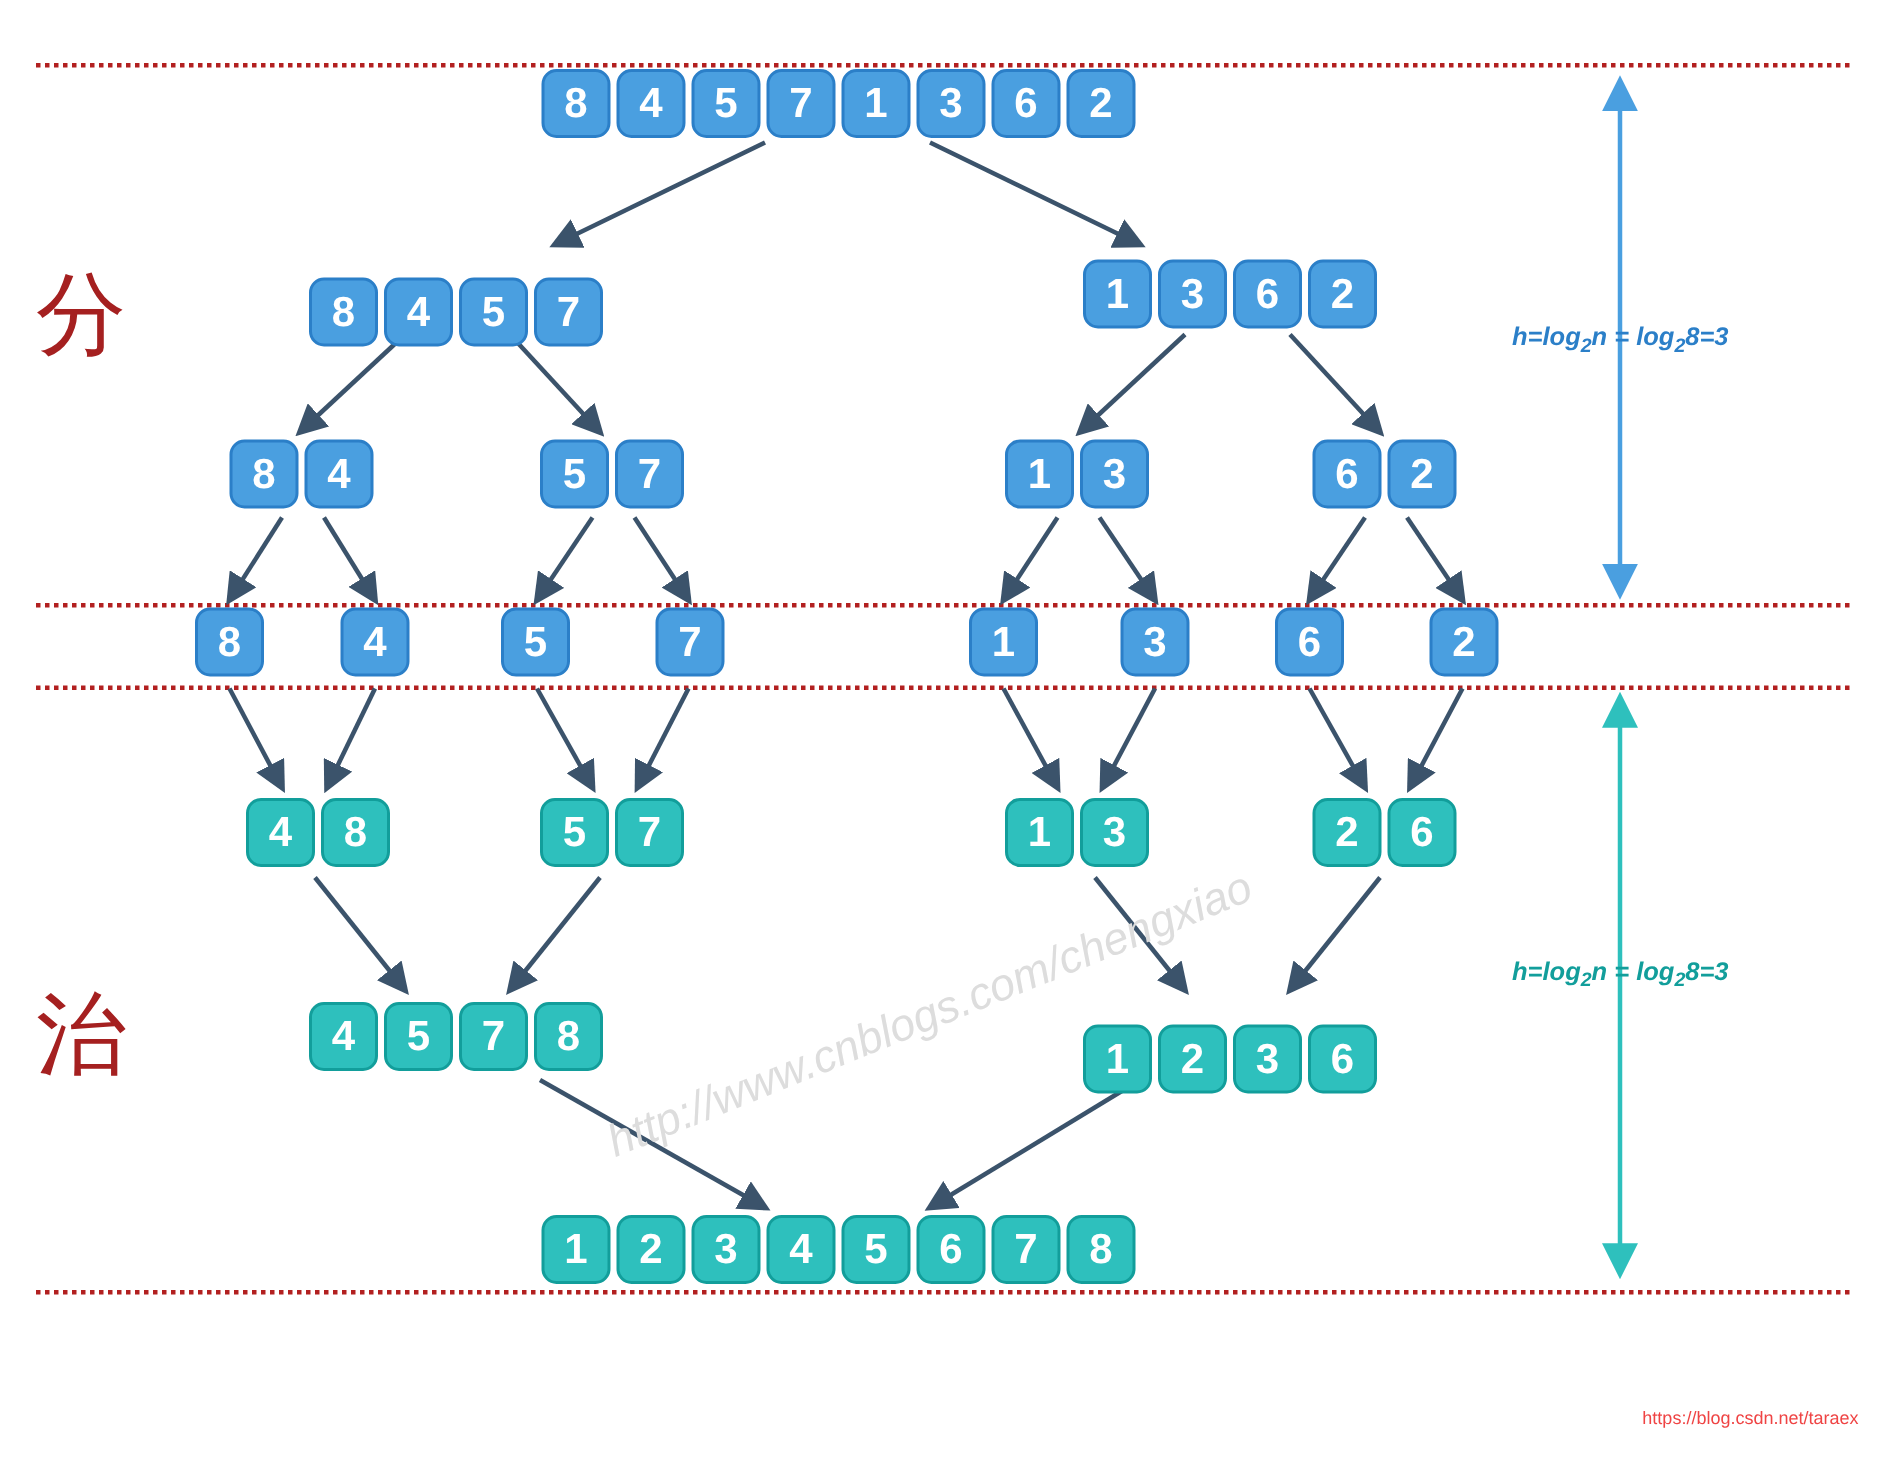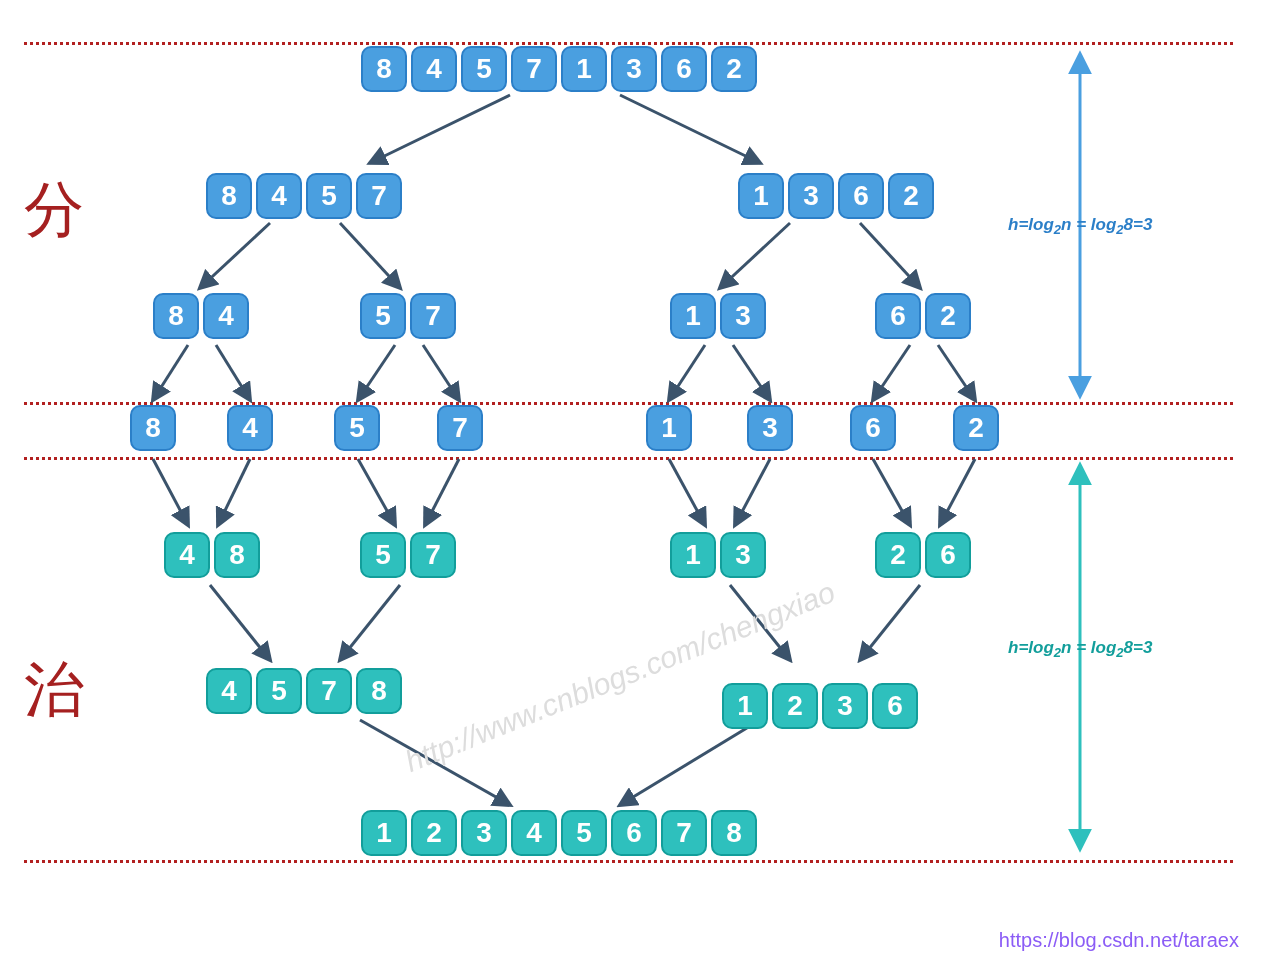--- a/index.html
+++ b/index.html
@@ -49,22 +49,22 @@
     font-style: italic;
     transform: rotate(-22deg);
     left: 390px;
     top: 660px;
     pointer-events: none;
   }
   .watermark2 {
     position: absolute;
     right: 30px;
     bottom: 20px;
-    color: #8b5cf6;
-    font-size: 20px;
+    color: #ef4444;
+    font-size: 12px;
   }
   .height-label {
     position: absolute;
     font-size: 17px;
     font-style: italic;
     font-weight: bold;
     text-align: center;
   }
   .hl-blue { color: #2b7fc8; }
   .hl-teal { color: #129e9b; }
@@ -131,22 +131,22 @@
 
 <div class="height-label hl-blue" style="left:1008px;top:215px">
   <span>h=log</span><span class="sub">2</span><span>n = log</span><span class="sub">2</span><span>8=3</span>
 </div>
 <div class="height-label hl-teal" style="left:1008px;top:638px">
   <span>h=log</span><span class="sub">2</span><span>n = log</span><span class="sub">2</span><span>8=3</span>
 </div>
 
 <div class="row" style="left:359px;top:46px"><span class="cell blue">8</span><span class="cell blue">4</span><span class="cell blue">5</span><span class="cell blue">7</span><span class="cell blue">1</span><span class="cell blue">3</span><span class="cell blue">6</span><span class="cell blue">2</span></div>
 
-<div class="row" style="left:204px;top:173px"><span class="cell blue">8</span><span class="cell blue">4</span><span class="cell blue">5</span><span class="cell blue">7</span></div>
-<div class="row" style="left:736px;top:173px"><span class="cell blue">1</span><span class="cell blue">3</span><span class="cell blue">6</span><span class="cell blue">2</span></div>
+<div class="row" style="left:204px;top:185px"><span class="cell blue">8</span><span class="cell blue">4</span><span class="cell blue">5</span><span class="cell blue">7</span></div>
+<div class="row" style="left:720px;top:173px"><span class="cell blue">1</span><span class="cell blue">3</span><span class="cell blue">6</span><span class="cell blue">2</span></div>
 
 <div class="row" style="left:151px;top:293px"><span class="cell blue">8</span><span class="cell blue">4</span></div>
 <div class="row" style="left:358px;top:293px"><span class="cell blue">5</span><span class="cell blue">7</span></div>
 <div class="row" style="left:668px;top:293px"><span class="cell blue">1</span><span class="cell blue">3</span></div>
 <div class="row" style="left:873px;top:293px"><span class="cell blue">6</span><span class="cell blue">2</span></div>
 
 <div class="row" style="top:405px" id="leaves-row">
     <span class="cell blue" style="position: absolute; left: 128px;">8</span>
     <span class="cell blue" style="position: absolute; left: 225px;">4</span>
     <span class="cell blue" style="position: absolute; left: 332px;">5</span>

